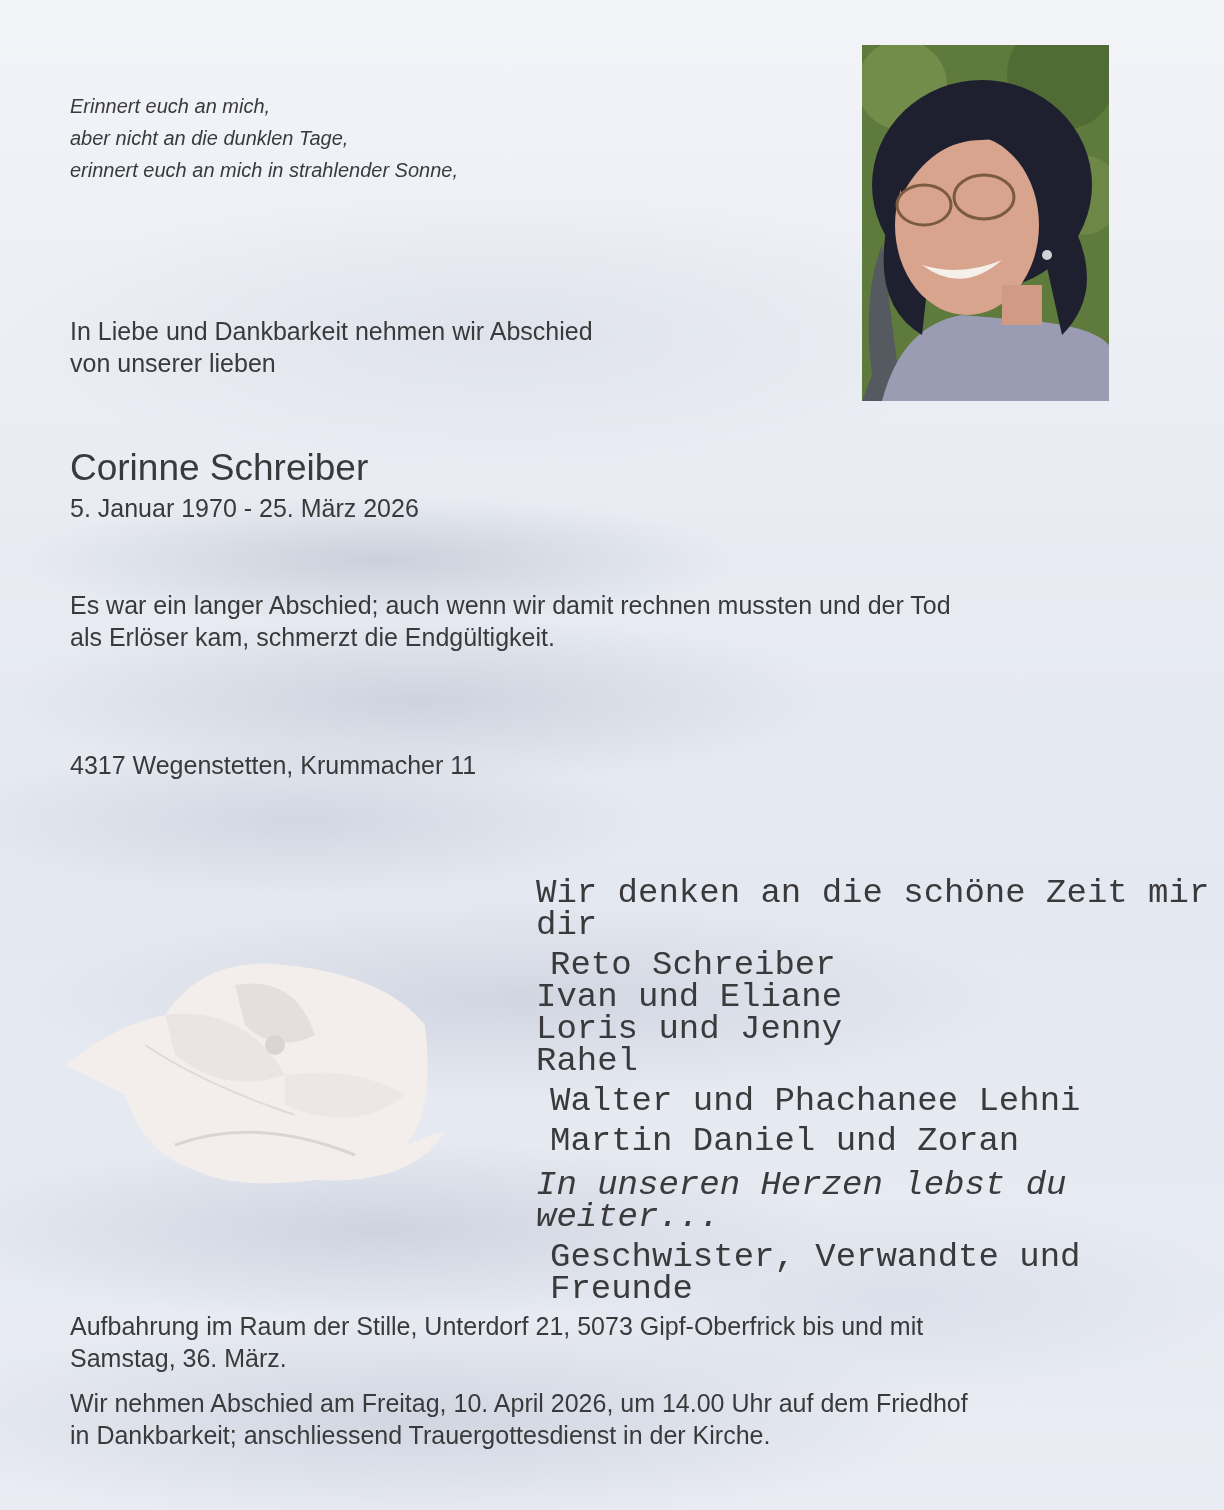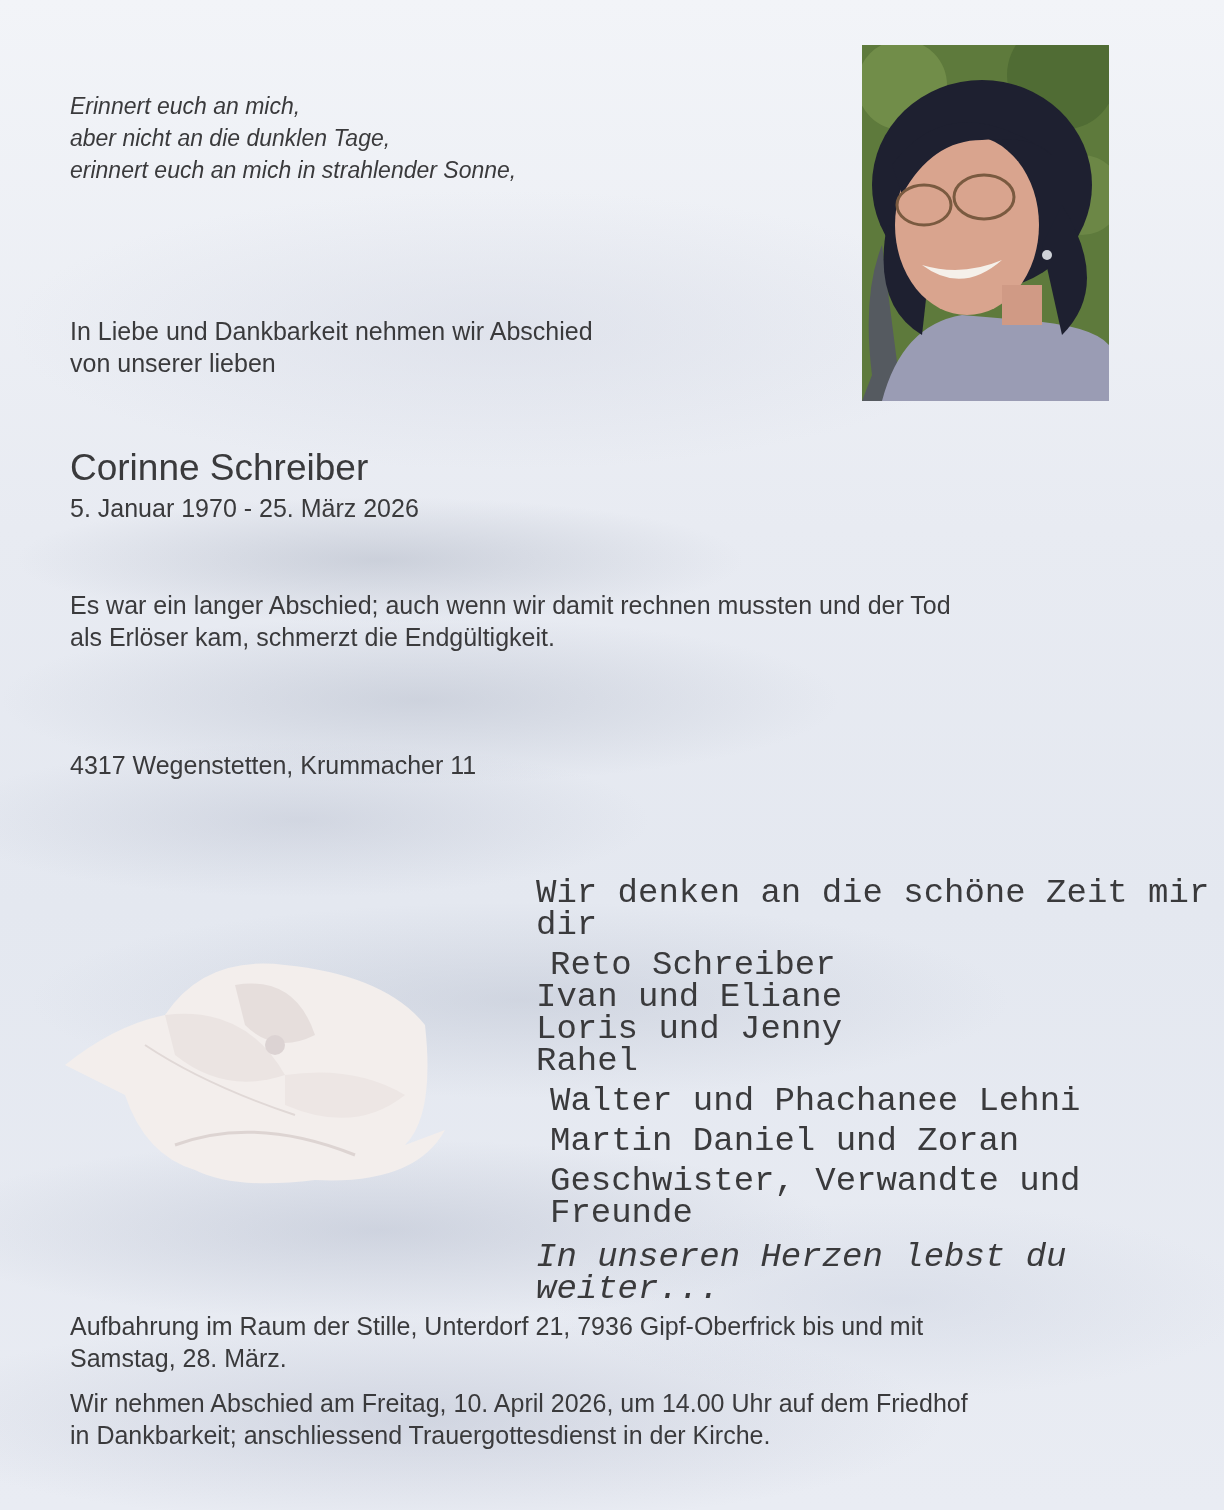--- a/index.html
+++ b/index.html
@@ -12,21 +12,21 @@
         radial-gradient(ellipse 600px 120px at 420px 700px, rgba(160,168,185,0.35), rgba(255,255,255,0) 70%),
         radial-gradient(ellipse 500px 110px at 300px 820px, rgba(165,172,190,0.30), rgba(255,255,255,0) 70%),
         radial-gradient(ellipse 700px 140px at 520px 1000px, rgba(170,178,195,0.35), rgba(255,255,255,0) 70%),
         radial-gradient(ellipse 650px 130px at 380px 1230px, rgba(160,168,188,0.35), rgba(255,255,255,0) 70%),
         radial-gradient(ellipse 750px 150px at 420px 1420px, rgba(165,172,192,0.35), rgba(255,255,255,0) 70%),
         radial-gradient(ellipse 500px 140px at 900px 1300px, rgba(190,198,215,0.30), rgba(255,255,255,0) 70%),
         radial-gradient(ellipse 700px 200px at 500px 330px, rgba(200,205,220,0.35), rgba(255,255,255,0) 70%),
         linear-gradient(180deg, #f2f4f8 0%, #e8ebf2 35%, #e4e8f0 60%, #e9ecf3 100%);
     }
     .block { position: absolute; left: 70px; }
-    .poem { top: 90px; font-style: italic; font-size: 23px; line-height: 32px; }
+    .poem { top: 90px; font-style: italic; font-size: 20px; line-height: 32px; }
     .intro { top: 315px; font-size: 25px; line-height: 32px; }
     .name { top: 445px; font-size: 37px; line-height: 46px; }
     .dates { top: 492px; font-size: 25px; line-height: 32px; }
     .message { top: 589px; font-size: 25px; line-height: 32px; width: 1080px; }
     .address { top: 749px; font-size: 25px; line-height: 32px; }
     .family { position: absolute; left: 536px; top: 877px; font-size: 34px; font-family: Liberation Mono, monospace; }
     .family .line { line-height: 32px; }
     .family .gap { margin-top: 8px; margin-left: 14px; }
     .family .italic { font-style: italic; margin-top: 12px; }
     .viewing { top: 1310px; font-size: 25px; line-height: 32px; width: 1080px; }
@@ -95,25 +95,25 @@
 </svg>
 
 <div class="family">
   <div class="line">Wir denken an die schöne Zeit mir dir</div>
   <div class="line gap">Reto Schreiber</div>
   <div class="line">Ivan und Eliane</div>
   <div class="line">Loris und Jenny</div>
   <div class="line">Rahel</div>
   <div class="line gap">Walter und Phachanee Lehni</div>
   <div class="line gap">Martin Daniel und Zoran</div>
+  <div class="line italic">In unseren Herzen lebst du weiter...</div>
   <div class="line gap">Geschwister, Verwandte und Freunde</div>
-  <div class="line italic">In unseren Herzen lebst du weiter...</div>
 </div>
 
 <div class="block viewing">
-  <div>Aufbahrung im Raum der Stille, Unterdorf 21, 7936 Gipf-Oberfrick bis und mit</div>
-  <div>Samstag, 28. März.</div>
+  <div>Aufbahrung im Raum der Stille, Unterdorf 21, 5073 Gipf-Oberfrick bis und mit</div>
+  <div>Samstag, 36. März.</div>
 </div>
 
 <div class="block service">
   <div>Wir nehmen Abschied am Freitag, 10. April 2026, um 14.00 Uhr auf dem Friedhof</div>
   <div>in Dankbarkeit; anschliessend Trauergottesdienst in der Kirche.</div>
 </div>
 
 </body></html>

